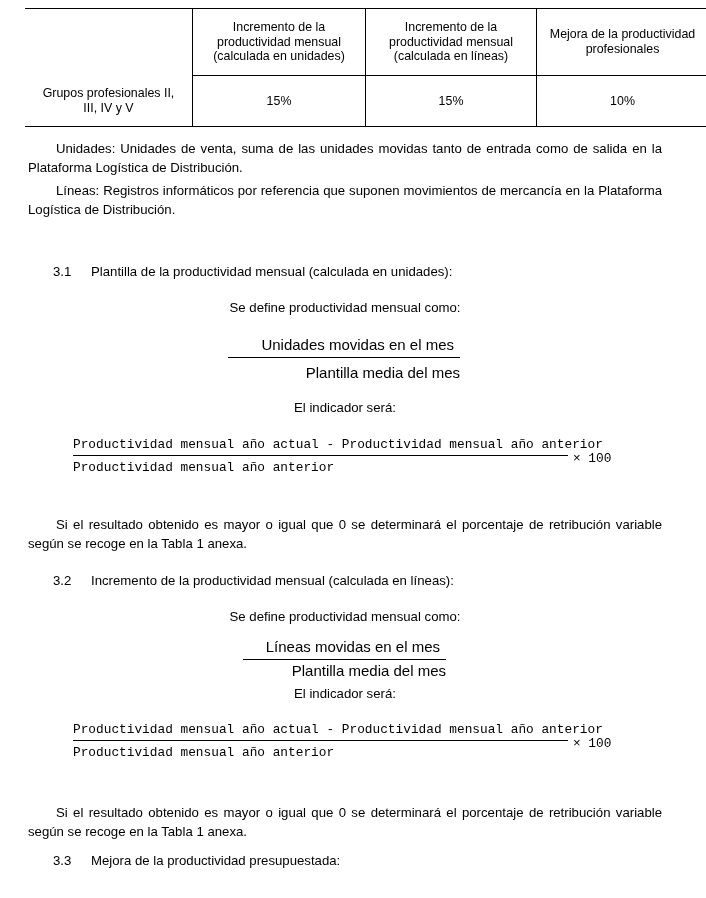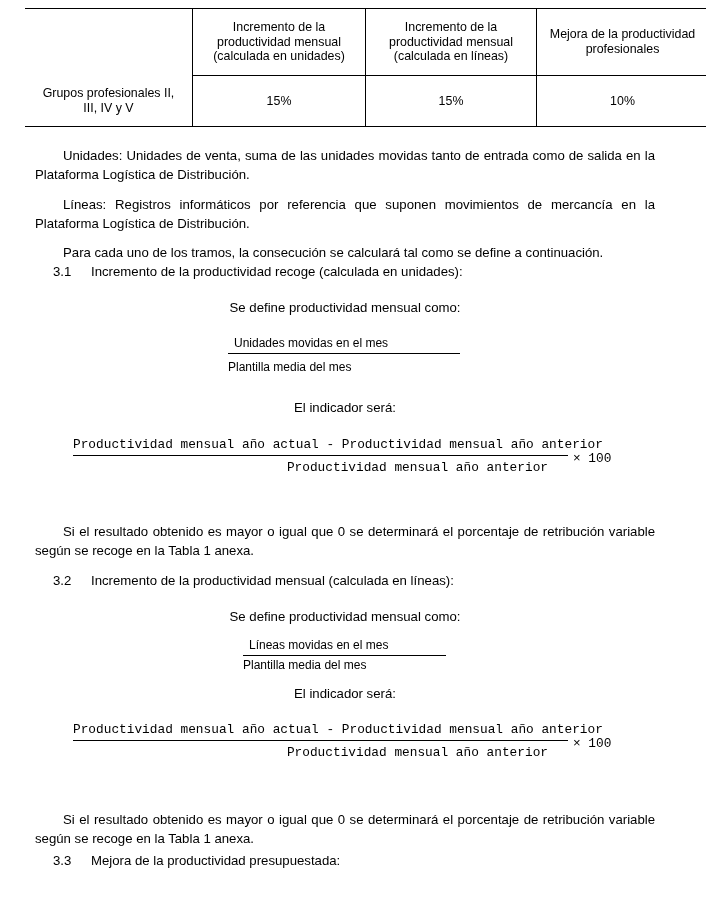--- a/index.html
+++ b/index.html
@@ -57,21 +57,21 @@
   
   .vl { border-left: 1.1px solid #000; }
 
   
   .blk {
     position: absolute;
     left: 25px;
     width: 640px;
   }
   p.just {
-    margin: 10px;
+    margin: 3px;
     text-align: justify;
     text-indent: 28px;
     line-height: 19.3px;
     font-size: 13.2px;
     hyphens: none;
   }
   p.plain {
     margin: 0;
     text-align: center;
     line-height: 19.3px;
@@ -81,22 +81,22 @@
     margin: 0;
     line-height: 19.3px;
     font-size: 13.2px;
     padding-left: 28px;
   }
   .sec-num { display: inline-block; min-width: 38px; }
 
   
   .frac-small {
     position: absolute;
-    text-align: left;
-    font-size: 12px;
+    text-align: right;
+    font-size: 15px;
     line-height: 1.25;
   }
   .frac-num-s {
     padding: 0 6px 2px 6px;
     white-space: nowrap;
   }
   .frac-bar-s {
     height: 0;
     border-top: 1.2px solid #000;
   }
@@ -117,21 +117,21 @@
     font-size: 12.8px;
     line-height: 1.2;
     white-space: nowrap;
     padding-bottom: 3px;
   }
   .fb-bar {
     height: 0;
     border-top: 1.2px solid #000;
   }
   .fb-den {
-    text-align: right;
+    text-align: left;
     font-size: 12.8px;
     line-height: 1.2;
     white-space: nowrap;
     padding-top: 4px;
   }
   .fb-mult {
     position: absolute;
     font-size: 12.8px;
     white-space: nowrap;
   }
@@ -170,26 +170,25 @@
           <td class="col-c bot-rule vl">15%</td>
           <td class="col-d bot-rule vl">10%</td>
         </tr>
       </tbody>
     </table>
   </div>
 
   <div class="blk" style="top:136px;">
     <p class="just">Unidades: Unidades de venta, suma de las unidades movidas tanto de entrada como de salida en la Plataforma Logística de Distribución.</p>
     <p class="just">Líneas: Registros informáticos por referencia que suponen movimientos de mercancía en la Plataforma Logística de Distribución.</p>
-    <p class="just">Para cada uno de los tramos, la consecución se calculará tal como se define a continuación.</p>
   </div>
 
   <div class="blk" style="top:262px;">
     <p class="sec-head">
-      <span class="sec-num">3.1</span><span>Incremento de la productividad recoge (calculada en unidades):</span>
+      <span class="sec-num">3.1</span><span>Plantilla de la productividad mensual (calculada en unidades):</span>
     </p>
   </div>
 
   <div class="blk" style="top:298px;">
     <p class="plain">Se define productividad mensual como:</p>
   </div>
 
   <div class="frac-small" style="left:228px; top:336px; width:232px;">
     <div class="frac-num-s">Unidades movidas en el mes</div>
     <div class="frac-bar-s"></div>

